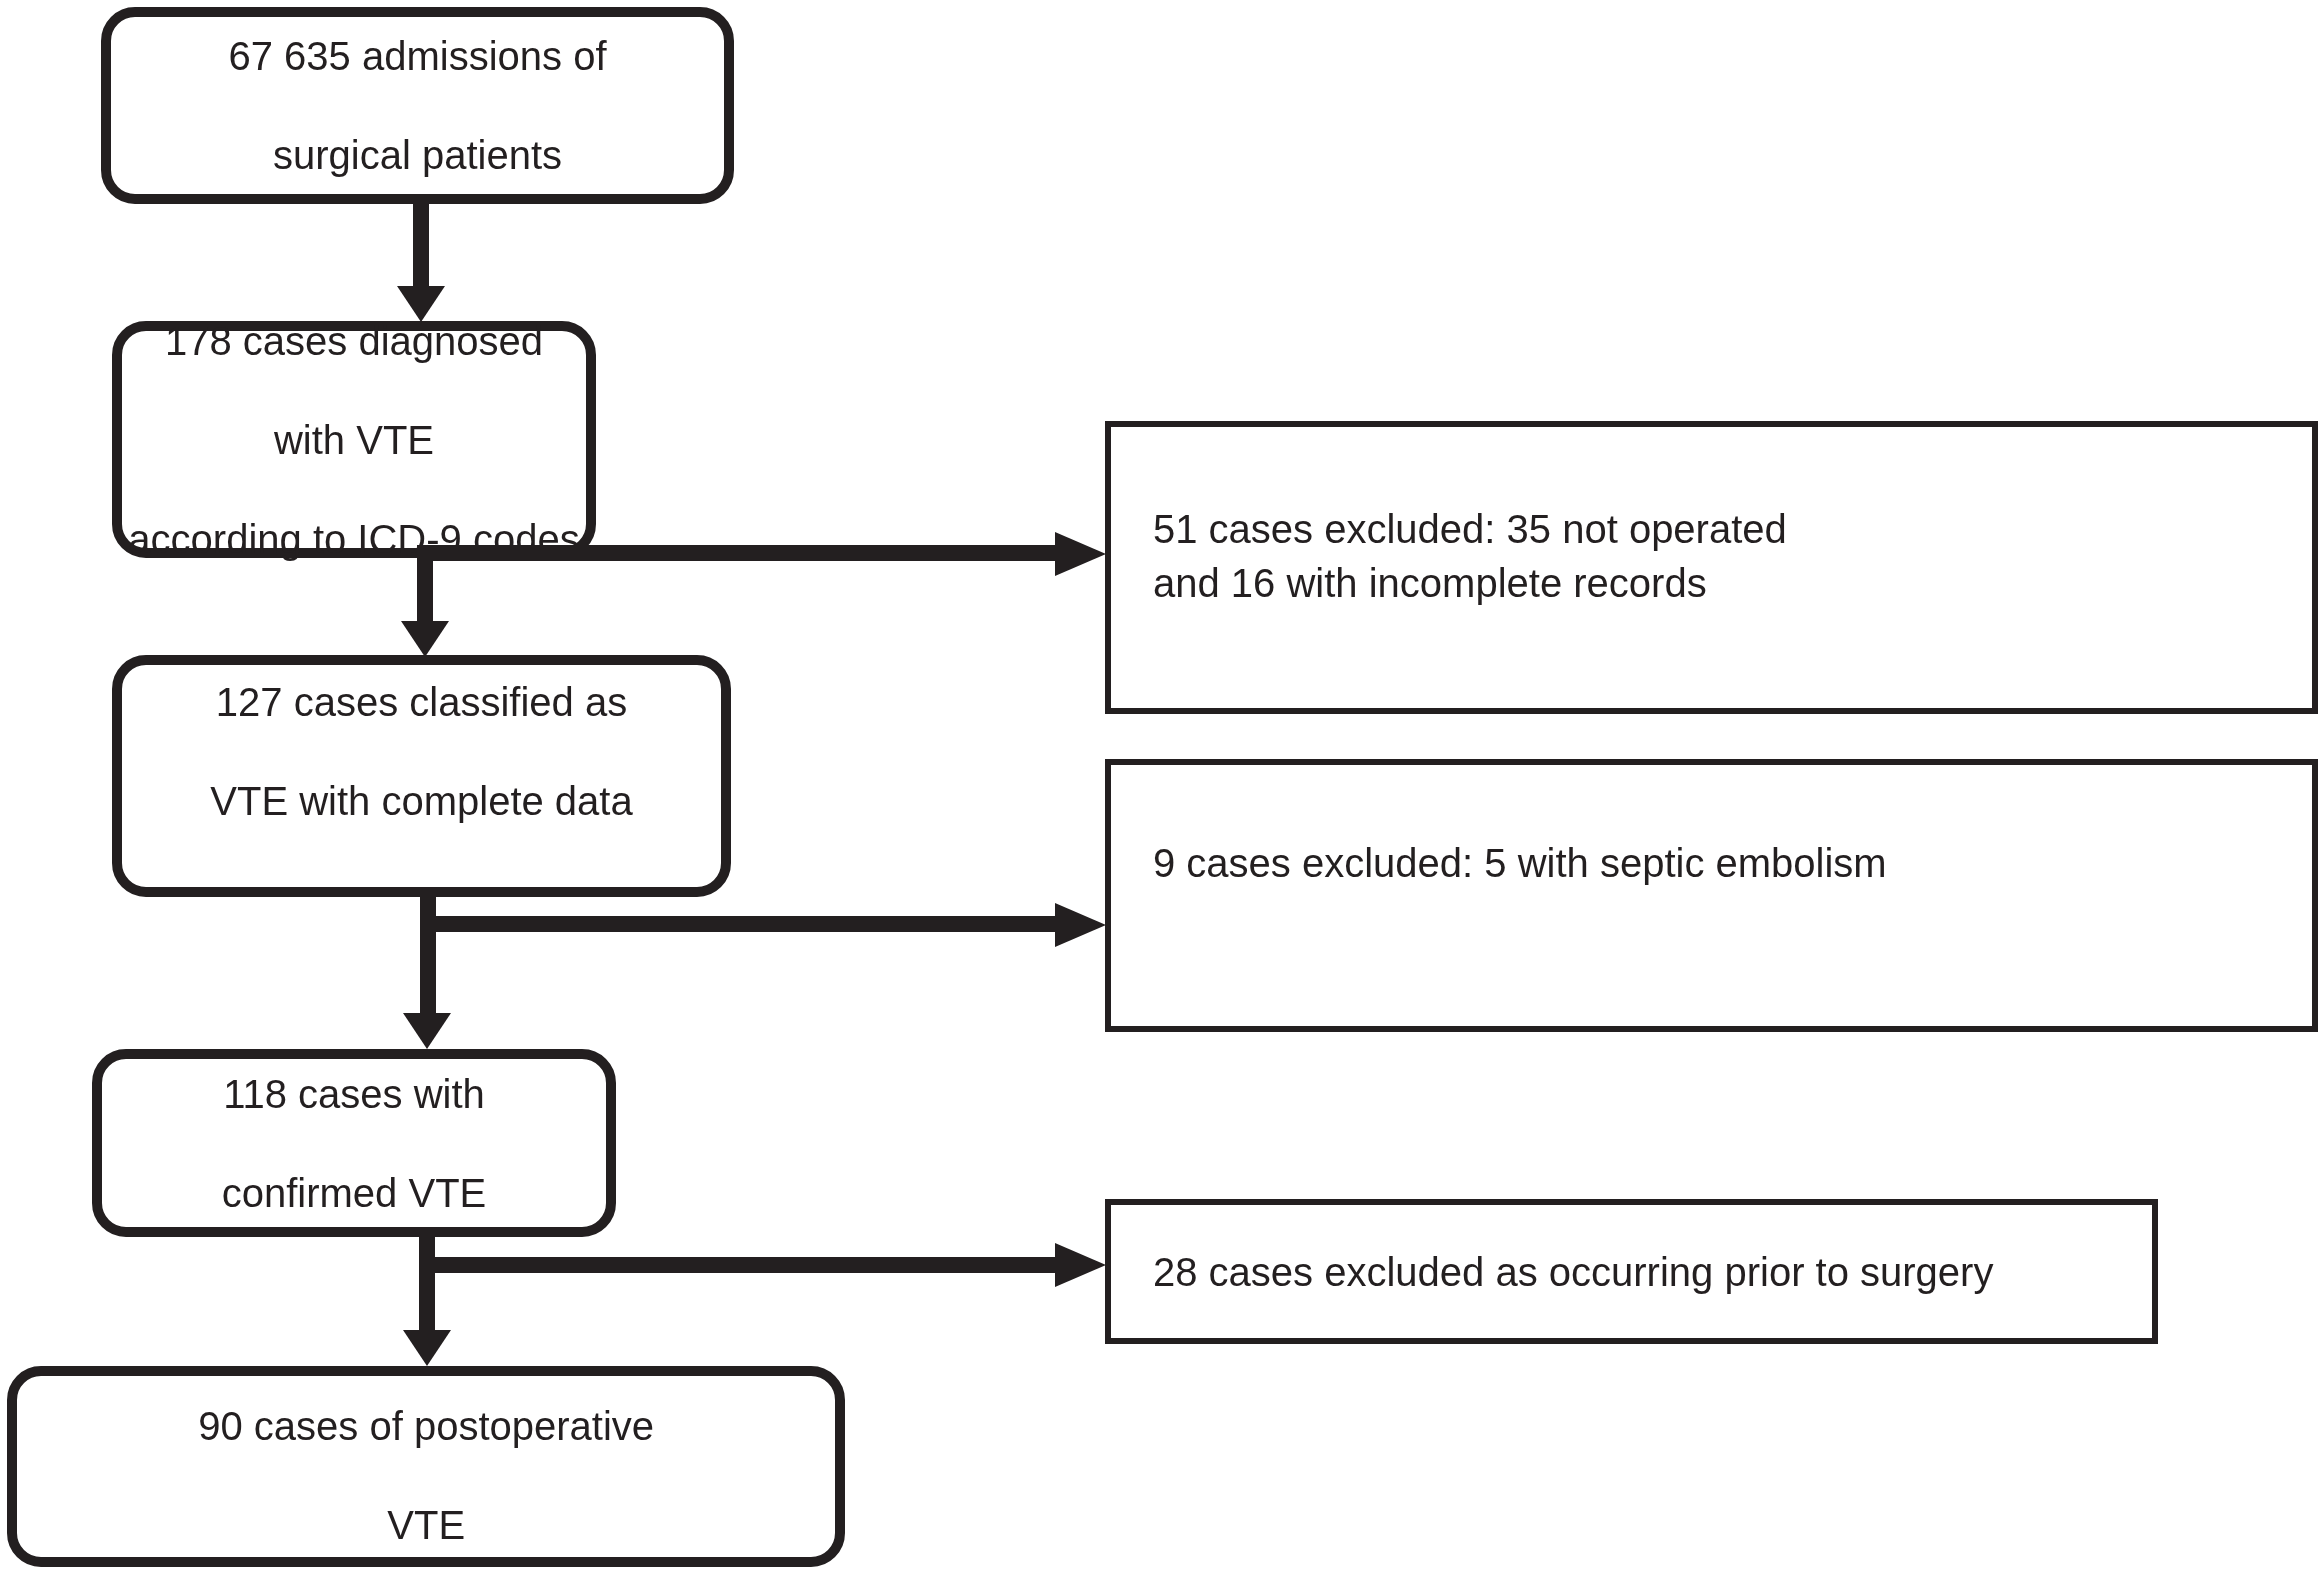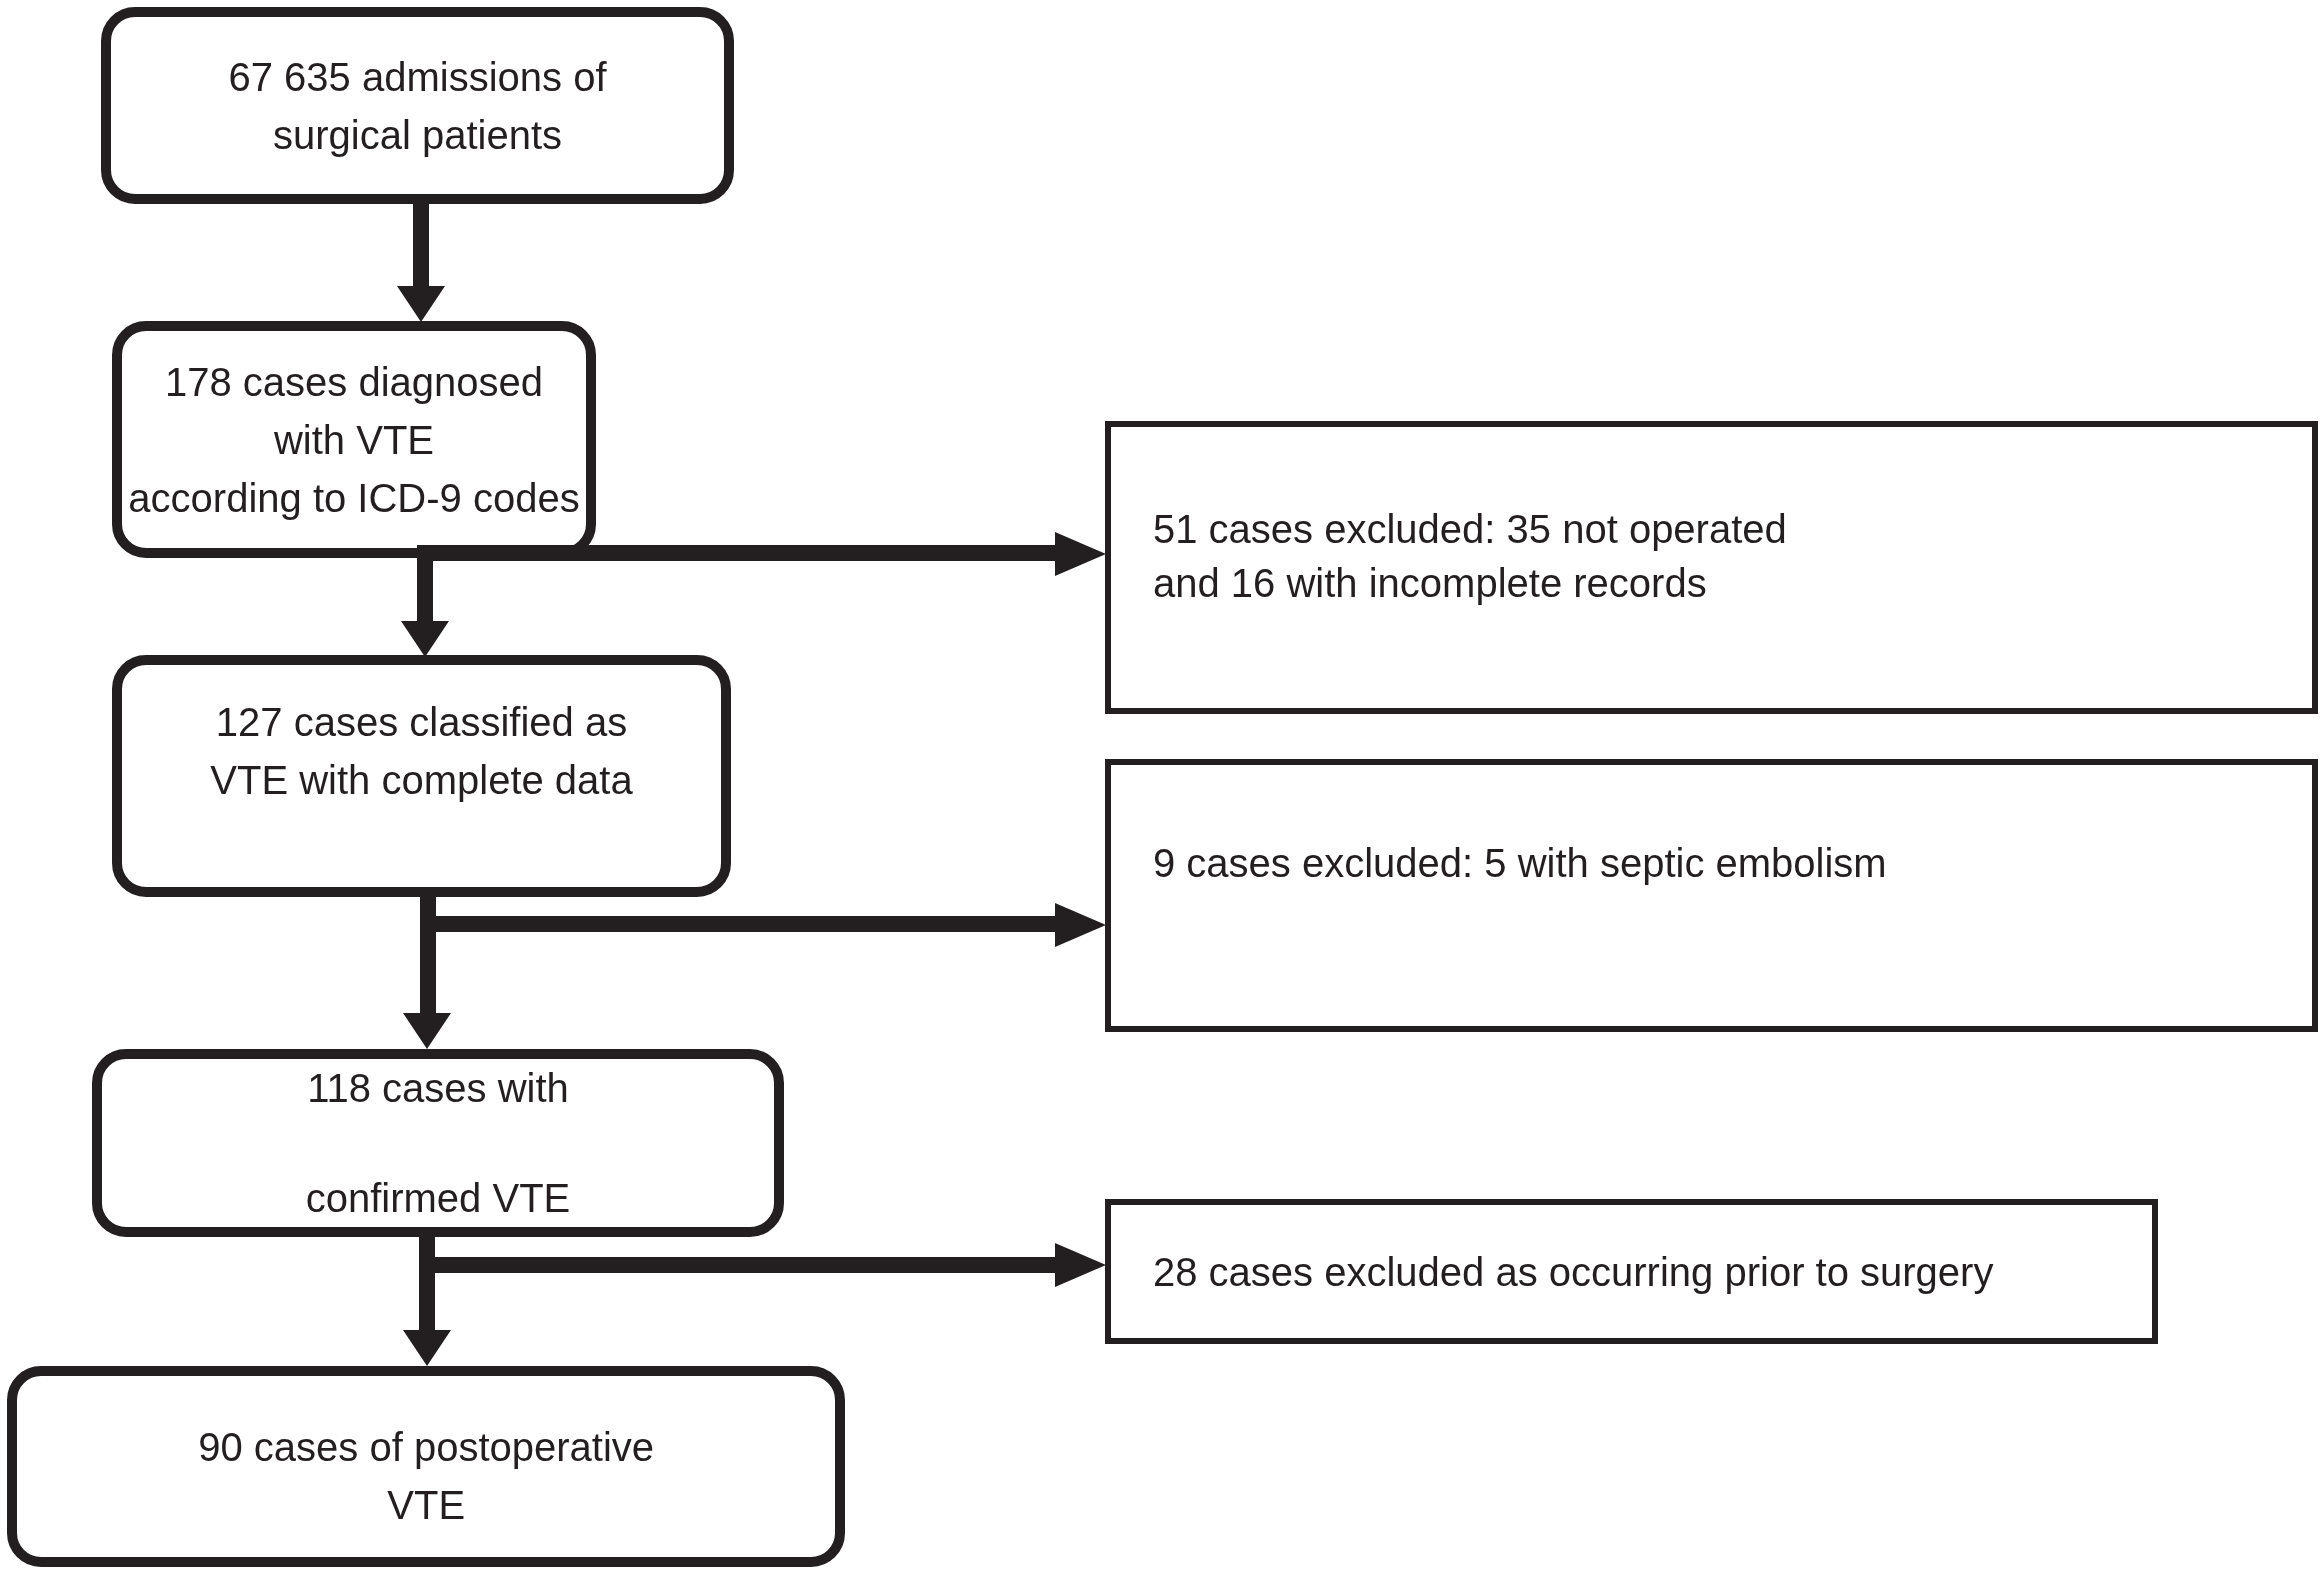--- a/index.html
+++ b/index.html
@@ -18,41 +18,41 @@
   }
   
   .mbox{
     position:absolute;
     background:var(--fill);
     border:10px solid var(--stroke);
     border-radius:34px;
     display:flex;flex-direction:column;
     align-items:center;justify-content:center;
     text-align:center;
-    font-size:40px;line-height:58px;
+    font-size:40px;line-height:58px;gap:41px;
   }
   
   .ebox{
     position:absolute;
     background:var(--fill);
     border:6.3px solid var(--stroke);
     display:flex;flex-direction:column;
     align-items:flex-start;justify-content:center;
     text-align:left;
     font-size:40px;line-height:54px;
     padding-left:42px;
     margin-top:16px;
   }
   .line{white-space:nowrap;}
   .indent{padding-left:12.7px;}
 
   #b1{left:101px;top:7.2px;width:633px;height:197px;}
   #b2{left:112px;top:321px;width:484px;height:237px;}
   #b3{left:112px;top:655px;width:619px;height:242px;padding-bottom:50px;}
-  #b4{left:92px;top:1049px;width:692px;height:188px;justify-content:space-between;}
+  #b4{left:92px;top:1049px;width:524px;height:188px;}
   #b5{left:7.2px;top:1366px;width:838px;height:201px;padding-top:18px;}
 
   #e1{left:1105px;top:405px;width:1213px;height:293px;padding-bottom:23.5px;}
   #e2{left:1105px;top:743px;width:1213px;height:273px;padding-bottom:65px;}
   #e3{left:1105px;top:1183px;width:1053px;height:145px;}
 
   
   .shaft{position:absolute;background:var(--stroke);}
   .head-down{
     position:absolute;width:0;height:0;

